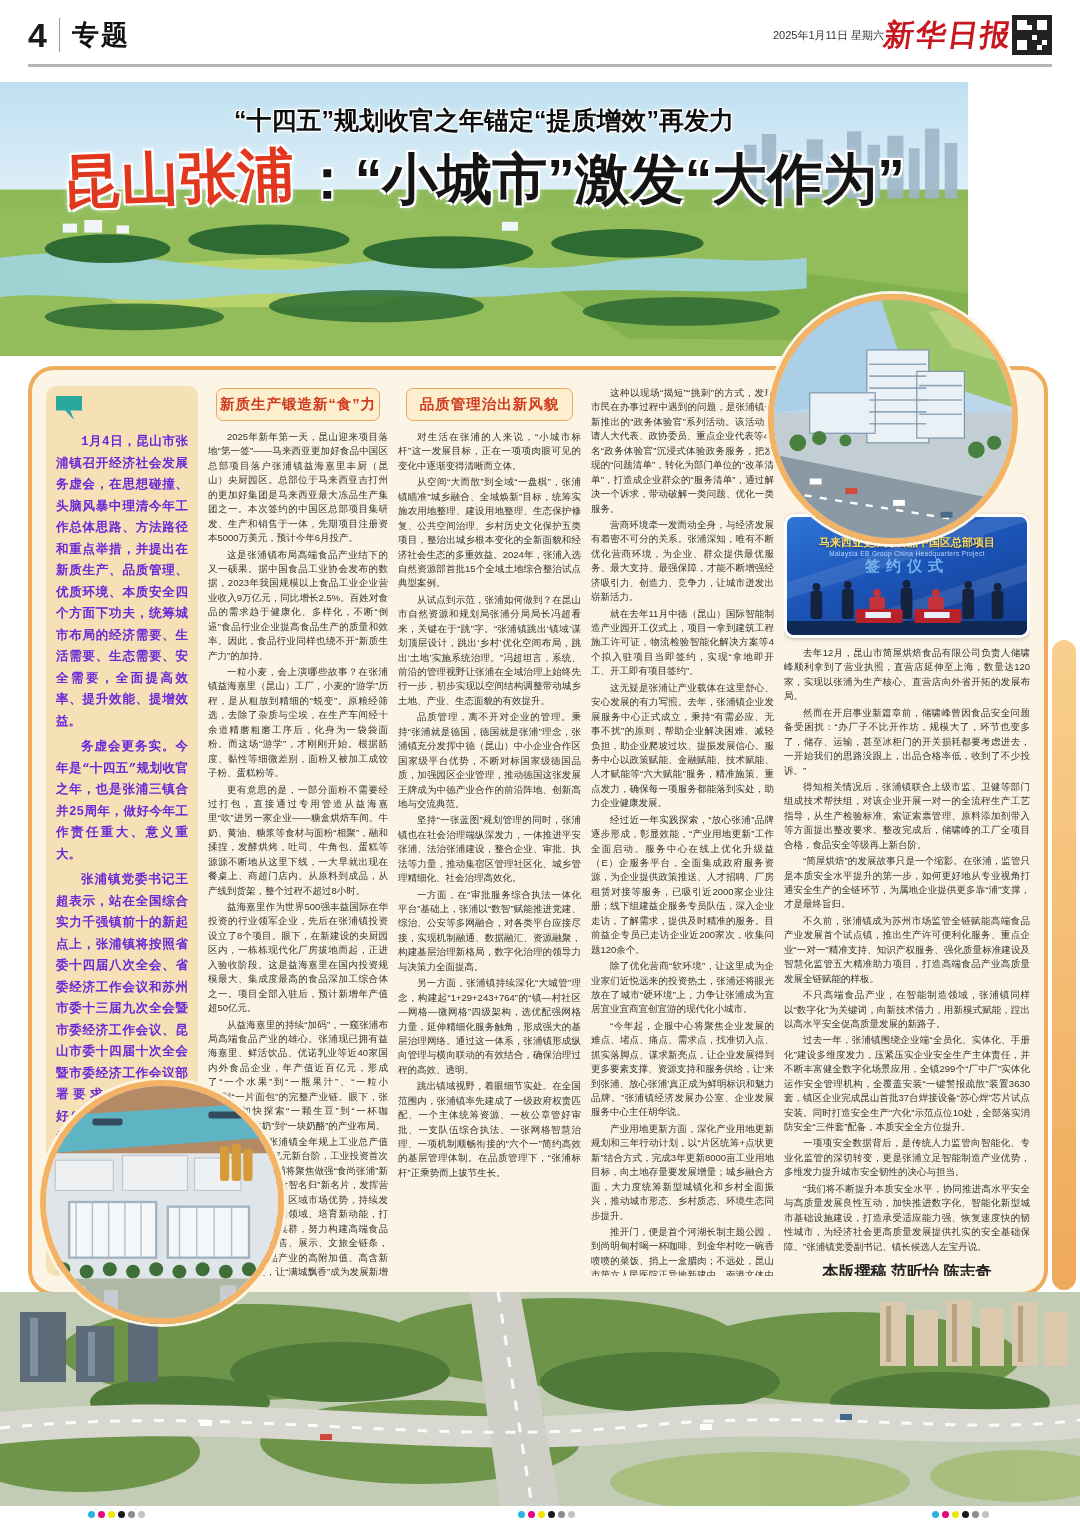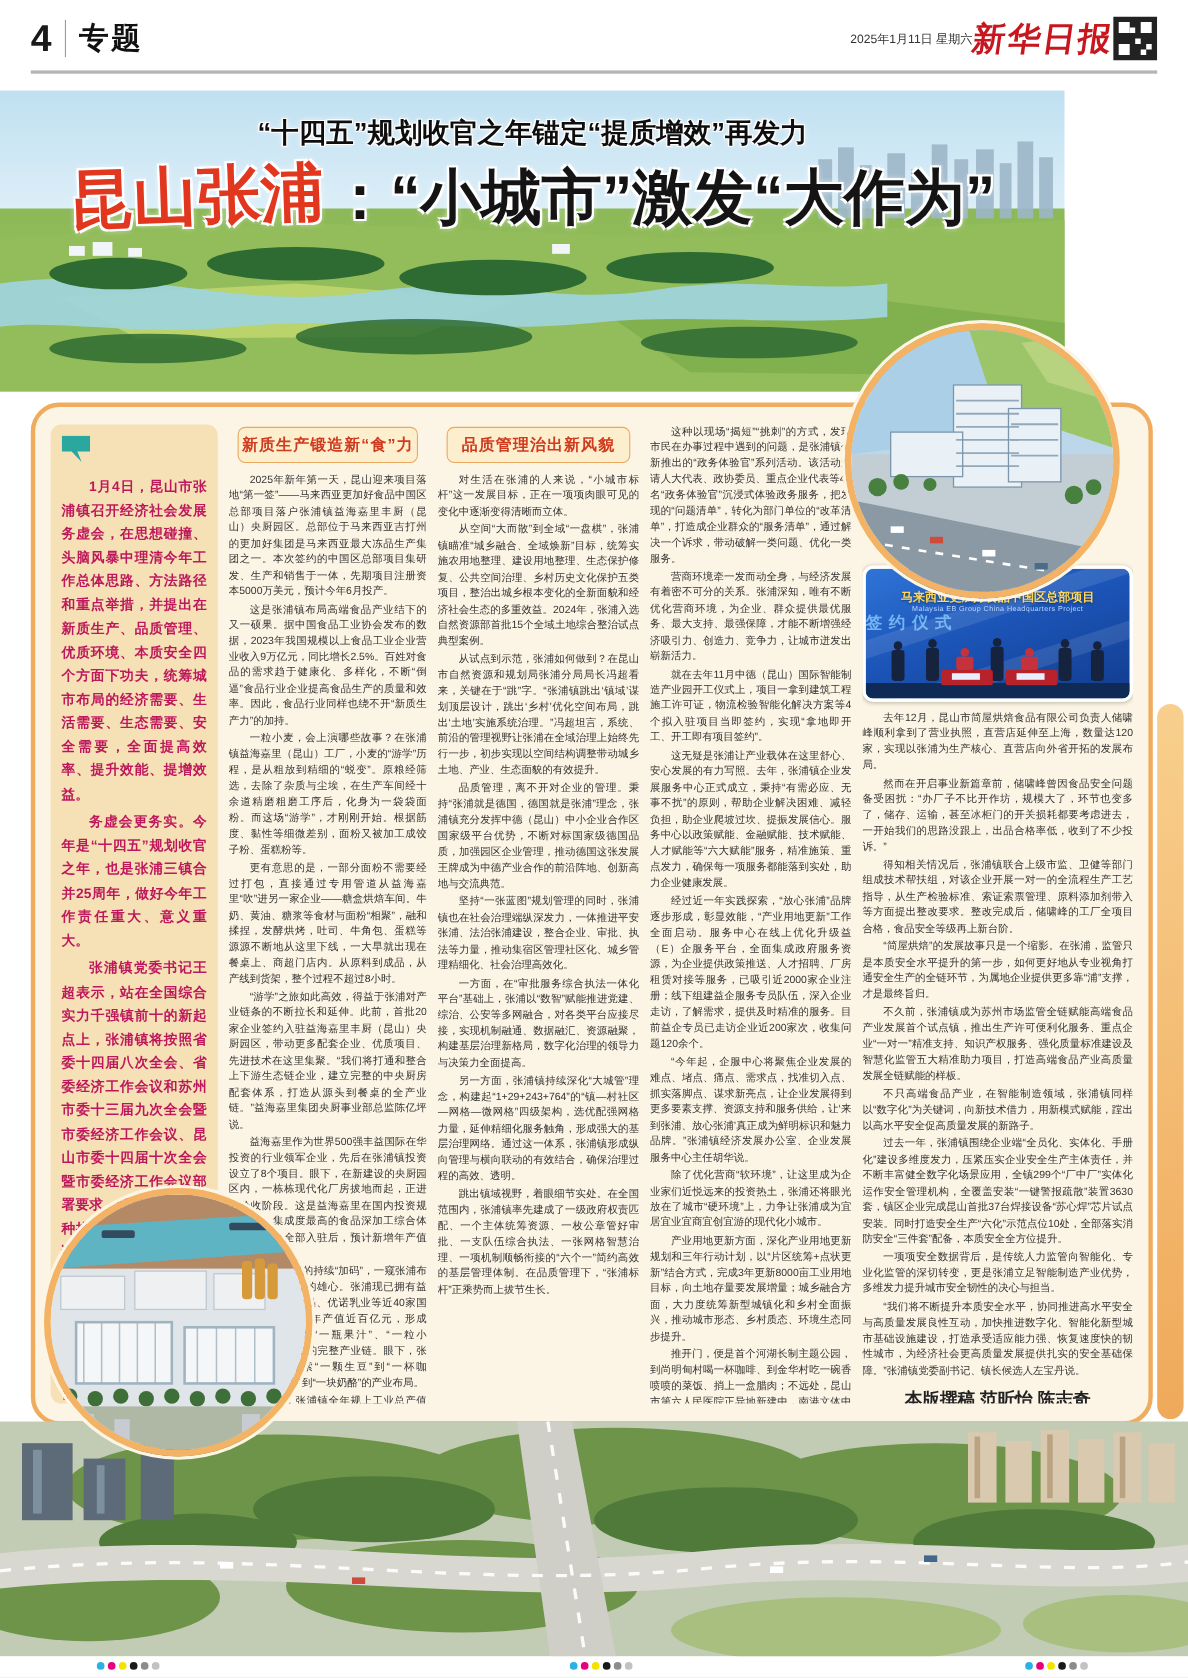--- a/index.html
+++ b/index.html
@@ -33,35 +33,35 @@
          background:#fcf4e4;border:4px solid #f0ac5e;border-radius:26px;z-index:2;
          padding:16px 14px;overflow:hidden;}
   .cols{display:flex;gap:10px;height:100%;}
   .col{overflow:hidden;height:100%;}
   .col1{width:152px;background:#f6e0b5;border-radius:10px;padding:46px 10px 10px;box-sizing:border-box;position:relative;}
   .col2{width:180px;} .col3{width:183px;} .col4{width:183px;} .col5{flex:1;}
   .quote-ic{position:absolute;top:10px;left:10px;width:26px;height:24px;background:#2aa79f;
             clip-path:polygon(0 0,100% 0,100% 60%,55% 60%,70% 100%,35% 60%,0 60%);}
   .quote-ic2{position:absolute;top:16px;left:22px;width:22px;height:20px;background:#bfe4de;z-index:-1;
             clip-path:polygon(0 0,100% 0,100% 60%,55% 60%,70% 100%,35% 60%,0 60%);}
-  .intro p{font-family:Liberation Sans, sans-serif;font-size:12.5px;line-height:1.72;
-           font-weight:700;color:#be185d;text-align:justify;text-indent:2em;margin:0 0 4px;}
+  .intro p{font-family:Liberation Mono, monospace;font-size:12.5px;line-height:1.72;
+           font-weight:700;color:#6d28d9;text-align:justify;text-indent:2em;margin:0 0 4px;}
   .col p.b{font-size:9.5px;line-height:1.52;color:#333;text-align:justify;text-indent:2em;margin:0 0 2px;}
   .secbox{margin:2px 8px 9px;padding:6px 0;text-align:center;font-size:14.5px;font-weight:800;color:#cf3b1e;
           background:#fdeecd;border:1px solid #eaa85f;border-radius:7px;letter-spacing:1px;}
   
   .spacer{height:128px;}
   .cer{position:relative;height:118px;border-radius:10px;border:3px solid #fff;overflow:hidden;margin-bottom:8px;
        background:linear-gradient(160deg,#2f74d8 0%,#1c55b8 45%,#123c8e 100%);box-shadow:0 1px 4px rgba(0,0,0,.25);}
   .cer .streak{position:absolute;width:300px;height:16px;background:rgba(255,255,255,.10);transform:rotate(-18deg);}
   .cer-orgs{display:flex;justify-content:center;gap:16px;font-size:7px;color:#eaf2ff;margin-top:6px;position:relative;}
   .cer-title{text-align:center;font-size:11px;font-weight:700;color:#ffd95e;margin-top:2px;position:relative;
              text-shadow:0 1px 2px rgba(0,0,0,.45);}
   .cer-en{text-align:center;font-size:6.5px;color:#bcd6ff;letter-spacing:.4px;position:relative;}
-  .cer-banner{font-size:15px;font-weight:900;color:#8fd0ff;opacity:.75;letter-spacing:6px;position:relative;}
+  .cer-banner{text-align:center;font-size:15px;font-weight:900;color:#8fd0ff;opacity:.75;letter-spacing:6px;position:relative;}
   .cer svg{position:absolute;left:0;bottom:0;width:100%;height:60px;}
   
   .credits{margin-top:8px;text-align:center;}
   .credits .c1{font-size:16px;font-weight:800;color:#222;}
   
   .circ{position:absolute;border-radius:50%;border:6px solid #f3b264;box-shadow:0 0 0 3px #fdf5e3;overflow:hidden;z-index:5;}
   .circ svg{display:block;width:100%;height:100%;}
   .circ.bld{left:768px;top:294px;width:238px;height:238px;}
   .circ.fac{left:40px;top:1080px;width:232px;height:232px;}
   .side-strip{position:absolute;right:4px;top:640px;width:24px;height:650px;border-radius:12px;z-index:4;
@@ -167,21 +167,20 @@
         <p>务虚会更务实。今年是“十四五”规划收官之年，也是张浦三镇合并25周年，做好今年工作责任重大、意义重大。</p>
         <p>张浦镇党委书记王超表示，站在全国综合实力千强镇前十的新起点上，张浦镇将按照省委十四届八次全会、省委经济工作会议和苏州市委十三届九次全会暨市委经济工作会议、昆山市委十四届十次全会暨市委经济工作会议部署要求，积极应对好“六种挑战”、回答好“六个课题”、坚决落实好“九个提质增效”，永葆“敢闯敢试”的胆识气魄、“唯实唯干”的硬核作风、“奋斗奋进”的拼搏劲头、“创新创优”的价值追求，打响“食尚张浦”城市品牌，在服务全市发展大局中不断塑造新优势、打开新空间、作出新贡献。</p>
       </div>
 
       <div class="col col2">
         <div class="secbox">新质生产锻造新“食”力</div>
         <p class="b">2025年新年第一天，昆山迎来项目落地“第一签”——马来西亚更加好食品中国区总部项目落户张浦镇益海嘉里丰厨（昆山）央厨园区。总部位于马来西亚吉打州的更加好集团是马来西亚最大冻品生产集团之一。本次签约的中国区总部项目集研发、生产和销售于一体，先期项目注册资本5000万美元，预计今年6月投产。</p>
         <p class="b">这是张浦镇布局高端食品产业结下的又一硕果。据中国食品工业协会发布的数据，2023年我国规模以上食品工业企业营业收入9万亿元，同比增长2.5%。百姓对食品的需求趋于健康化、多样化，不断“倒逼”食品行业企业提高食品生产的质量和效率。因此，食品行业同样也绕不开“新质生产力”的加持。</p>
         <p class="b">一粒小麦，会上演哪些故事？在张浦镇益海嘉里（昆山）工厂，小麦的“游学”历程，是从粗放到精细的“蜕变”。原粮经筛选，去除了杂质与尘埃，在生产车间经十余道精磨粗磨工序后，化身为一袋袋面粉。而这场“游学”，才刚刚开始。根据筋度、黏性等细微差别，面粉又被加工成饺子粉、蛋糕粉等。</p>
         <p class="b">更有意思的是，一部分面粉不需要经过打包，直接通过专用管道从益海嘉里“吹”进另一家企业——糖盒烘焙车间。牛奶、黄油、糖浆等食材与面粉“相聚”，融和揉捏，发酵烘烤，吐司、牛角包、蛋糕等源源不断地从这里下线，一大早就出现在餐桌上、商超门店内。从原料到成品，从产线到货架，整个过程不超过8小时。</p>
-        <p class="b">“游学”之旅如此高效，得益于张浦对产业链条的不断拉长和延伸。此前，首批20家企业签约入驻益海嘉里丰厨（昆山）央厨园区，带动更多配套企业、优质项目、先进技术在这里集聚。“我们将打通和整合上下游生态链企业，建立完整的中央厨房配套体系，打造从源头到餐桌的全产业链。”益海嘉里集团央厨事业部总监陈亿坪说。</p>
         <p class="b">益海嘉里作为世界500强丰益国际在华投资的行业领军企业，先后在张浦镇投资设立了8个项目。眼下，在新建设的央厨园区内，一栋栋现代化厂房拔地而起，正进入验收阶段。这是益海嘉里在国内投资规模最大、集成度最高的食品深加工综合体之一。项目全部入驻后，预计新增年产值超50亿元。</p>
         <p class="b">从益海嘉里的持续“加码”，一窥张浦布局高端食品产业的雄心。张浦现已拥有益海嘉里、鲜活饮品、优诺乳业等近40家国内外食品企业，年产值近百亿元，形成了“一个水果”到“一瓶果汁”、“一粒小麦”到“一片面包”的完整产业链。眼下，张浦还在加快探索“一颗生豆”到“一杯咖啡”、“一滴牛奶”到“一块奶酪”的产业布局。</p>
         <p class="b">2024年，张浦镇全年规上工业总产值历史性迈上600亿元新台阶，工业投资首次突破20亿元。张浦将聚焦做强“食尚张浦”新文章，聚力打响“食智名归”新名片，发挥营商环境、产业链、区域市场优势，持续发展新赛道、开拓新领域、培育新动能，打造高端食品产业集群，努力构建高端食品研发、生产、销售、展示、文旅全链条，提升张浦镇食品产业的高附加值、高含新量和高融合度，让“满城飘香”成为发展新增长极。</p>
       </div>
 
       <div class="col col3">
         <div class="secbox">品质管理治出新风貌</div>
         <p class="b">对生活在张浦的人来说，“小城市标杆”这一发展目标，正在一项项肉眼可见的变化中逐渐变得清晰而立体。</p>
         <p class="b">从空间“大而散”到全域“一盘棋”，张浦镇瞄准“城乡融合、全域焕新”目标，统筹实施农用地整理、建设用地整理、生态保护修复、公共空间治理、乡村历史文化保护五类项目，整治出城乡根本变化的全新面貌和经济社会生态的多重效益。2024年，张浦入选自然资源部首批15个全域土地综合整治试点典型案例。</p>
         <p class="b">从试点到示范，张浦如何做到？在昆山市自然资源和规划局张浦分局局长冯超看来，关键在于“跳”字。“张浦镇跳出‘镇域’谋划顶层设计，跳出‘乡村’优化空间布局，跳出‘土地’实施系统治理。”冯超坦言，系统、前沿的管理视野让张浦在全域治理上始终先行一步，初步实现以空间结构调整带动城乡土地、产业、生态面貌的有效提升。</p>
@@ -192,22 +191,22 @@
         <p class="b">跳出镇域视野，着眼细节实处。在全国范围内，张浦镇率先建成了一级政府权责匹配、一个主体统筹资源、一枚公章管好审批、一支队伍综合执法、一张网格智慧治理、一项机制顺畅衔接的“六个一”简约高效的基层管理体制。在品质管理下，“张浦标杆”正乘势而上拔节生长。</p>
 
       </div>
 
       <div class="col col4">
         <p class="b">这种以现场“揭短”“挑刺”的方式，发现市民在办事过程中遇到的问题，是张浦镇创新推出的“政务体验官”系列活动。该活动邀请人大代表、政协委员、重点企业代表等44名“政务体验官”沉浸式体验政务服务，把发现的“问题清单”，转化为部门单位的“改革清单”，打造成企业群众的“服务清单”，通过解决一个诉求，带动破解一类问题、优化一类服务。</p>
         <p class="b">营商环境牵一发而动全身，与经济发展有着密不可分的关系。张浦深知，唯有不断优化营商环境，为企业、群众提供最优服务、最大支持、最强保障，才能不断增强经济吸引力、创造力、竞争力，让城市迸发出崭新活力。</p>
         <p class="b">就在去年11月中德（昆山）国际智能制造产业园开工仪式上，项目一拿到建筑工程施工许可证，物流检验智能化解决方案等4个拟入驻项目当即签约，实现“拿地即开工、开工即有项目签约”。</p>
         <p class="b">这无疑是张浦让产业载体在这里舒心、安心发展的有力写照。去年，张浦镇企业发展服务中心正式成立，秉持“有需必应、无事不扰”的原则，帮助企业解决困难、减轻负担，助企业爬坡过坎、提振发展信心。服务中心以政策赋能、金融赋能、技术赋能、人才赋能等“六大赋能”服务，精准施策、重点发力，确保每一项服务都能落到实处，助力企业健康发展。</p>
         <p class="b">经过近一年实践探索，“放心张浦”品牌逐步形成，彰显效能，“产业用地更新”工作全面启动。服务中心在线上优化升级益（E）企服务平台，全面集成政府服务资源，为企业提供政策推送、人才招聘、厂房租赁对接等服务，已吸引近2000家企业注册；线下组建益企服务专员队伍，深入企业走访，了解需求，提供及时精准的服务。目前益企专员已走访企业近200家次，收集问题120余个。</p>
+        <p class="b">除了优化营商“软环境”，让这里成为企业家们近悦远来的投资热土，张浦还将眼光放在了城市“硬环境”上，力争让张浦成为宜居宜业宜商宜创宜游的现代化小城市。</p>
         <p class="b">“今年起，企服中心将聚焦企业发展的难点、堵点、痛点、需求点，找准切入点、抓实落脚点、谋求新亮点，让企业发展得到更多要素支撑、资源支持和服务供给，让‘来到张浦、放心张浦’真正成为鲜明标识和魅力品牌。”张浦镇经济发展办公室、企业发展服务中心主任胡华说。</p>
-        <p class="b">除了优化营商“软环境”，让这里成为企业家们近悦远来的投资热土，张浦还将眼光放在了城市“硬环境”上，力争让张浦成为宜居宜业宜商宜创宜游的现代化小城市。</p>
         <p class="b">产业用地更新方面，深化产业用地更新规划和三年行动计划，以“片区统筹+点状更新”结合方式，完成3年更新8000亩工业用地目标，向土地存量要发展增量；城乡融合方面，大力度统筹新型城镇化和乡村全面振兴，推动城市形态、乡村质态、环境生态同步提升。</p>
         <p class="b">推开门，便是首个河湖长制主题公园，到尚明甸村喝一杯咖啡、到金华村吃一碗香喷喷的菜饭、捎上一盒腊肉；不远处，昆山市第六人民医院正异地新建中，南港文体中心启用……作为昆山城市南部副中心，张浦以小城市理念推进城市功能导入、城市品质提升、基础设施升级，民生福祉惠及30万“新老张浦人”。</p>
 
       </div>
 
       <div class="col col5">
         <div class="spacer"></div>
         <div class="cer">
           <div class="streak" style="top:30px;left:-40px;"></div>
           <div class="streak" style="top:70px;left:20px;"></div>

